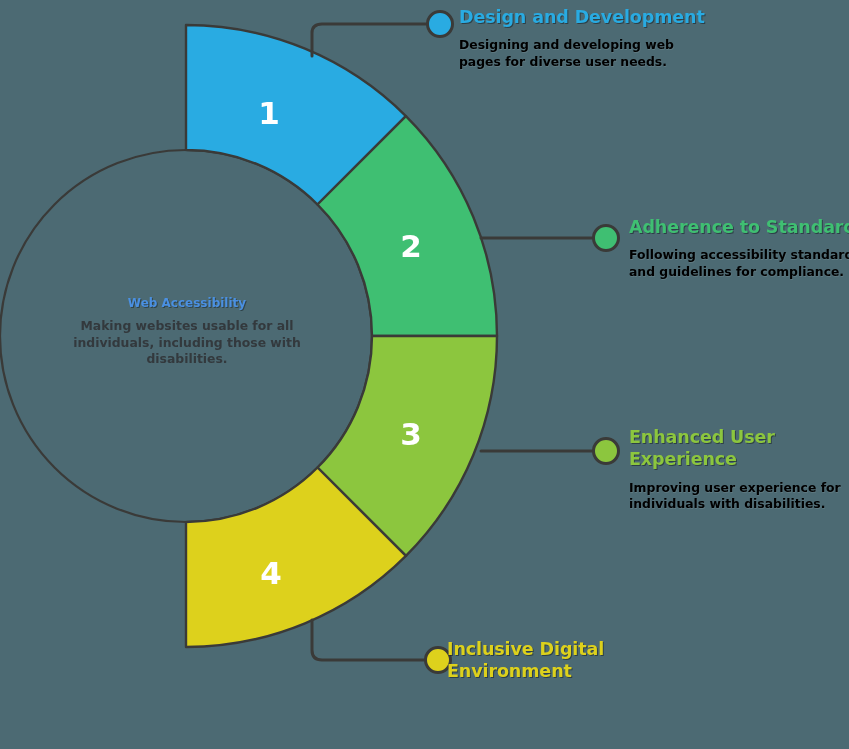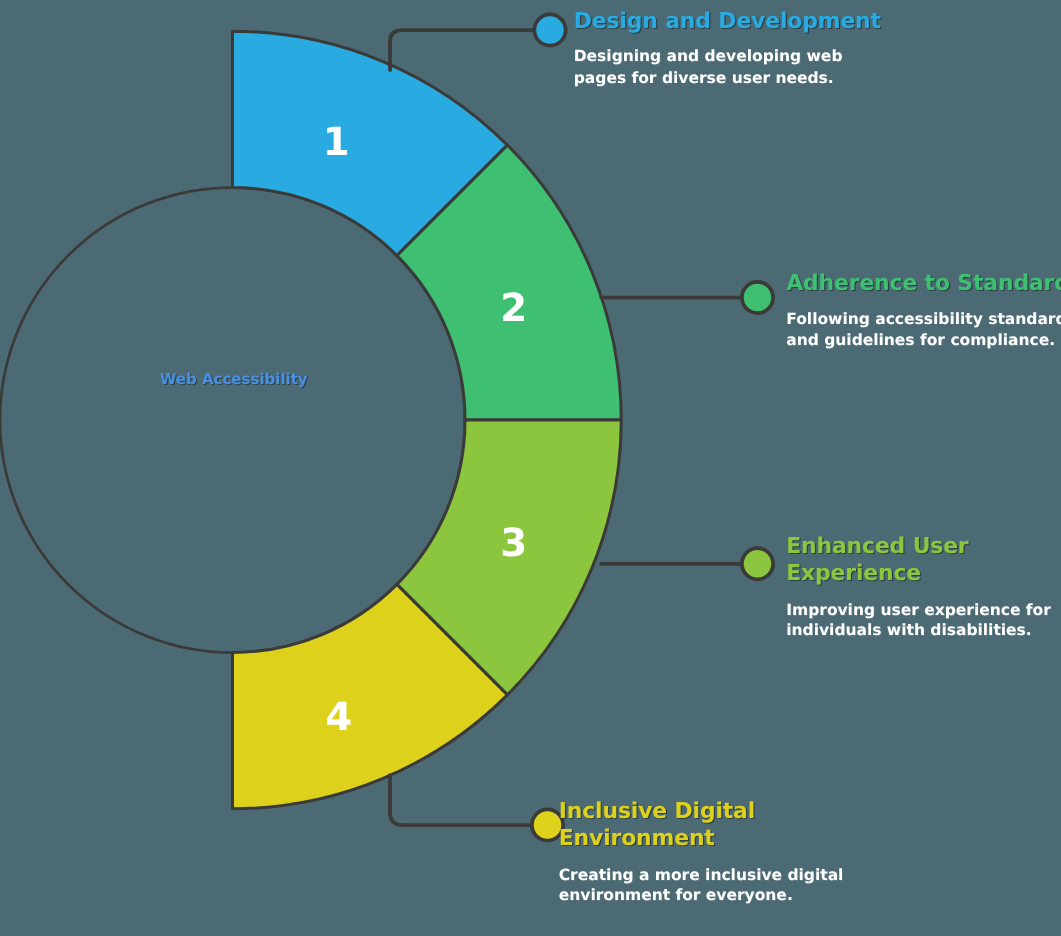--- a/index.html
+++ b/index.html
@@ -45,21 +45,21 @@
     line-height: 1.28;
     letter-spacing: -0.1px;
     margin: 0 0 9px 0;
     text-shadow: 1px 1px 0 rgba(20,30,34,0.55);
   }
   .callout .c-desc {
     font-family: "DejaVu Sans", sans-serif;
     font-weight: bold;
     font-size: 12.4px;
     line-height: 1.33;
-    color: #ffffff;
+    color: #000000;
     margin: 0;
     text-shadow: 0.5px 0.5px 0 rgba(255,255,255,0.10);
   }
 
   #callout-1 { left: 459px; top: 6px; }
   #callout-2 { left: 629px; top: 216px; }
   #callout-3 { left: 629px; top: 426px; }
   #callout-4 { left: 447px; top: 638px; }
 
   
@@ -132,35 +132,35 @@
 
     <path d="M 481 451 L 596 451" fill="none" stroke="#3a3a38" stroke-width="3" stroke-linecap="round"></path>
     <circle cx="606" cy="451" r="12.5" fill="#8cc63e" stroke="#3a3a38" stroke-width="3"></circle>
 
     <path d="M 312 620 L 312 650 Q 312 660 322 660 L 427 660" fill="none" stroke="#3a3a38" stroke-width="3" stroke-linecap="round"></path>
     <circle cx="438" cy="660" r="12.5" fill="#ddd11c" stroke="#3a3a38" stroke-width="3"></circle>
   </svg>
 
   <div id="center-block">
     <div class="center-title">Web Accessibility</div>
+    <div class="center-desc">Making websites usable for all individuals, including those with disabilities.</div>
   </div>
 
   <div class="callout" id="callout-1">
     <div class="c-title" style="color: rgb(41, 171, 226);">Design and Development</div>
     <div class="c-desc">Designing and developing web pages for diverse user needs.</div>
   </div>
 
   <div class="callout" id="callout-2">
     <div class="c-title" style="color: rgb(63, 191, 114);">Adherence to Standards</div>
     <div class="c-desc">Following accessibility standards and guidelines for compliance.</div>
   </div>
 
   <div class="callout" id="callout-3">
     <div class="c-title" style="color: rgb(140, 198, 62);">Enhanced User Experience</div>
     <div class="c-desc">Improving user experience for individuals with disabilities.</div>
   </div>
 
   <div class="callout" id="callout-4">
     <div class="c-title" style="color: rgb(221, 209, 28);">Inclusive Digital Environment</div>
-    <div class="c-desc">Creating a more inclusive digital environment for everyone.</div>
   </div>
 
 </div>
 
 </body></html>

